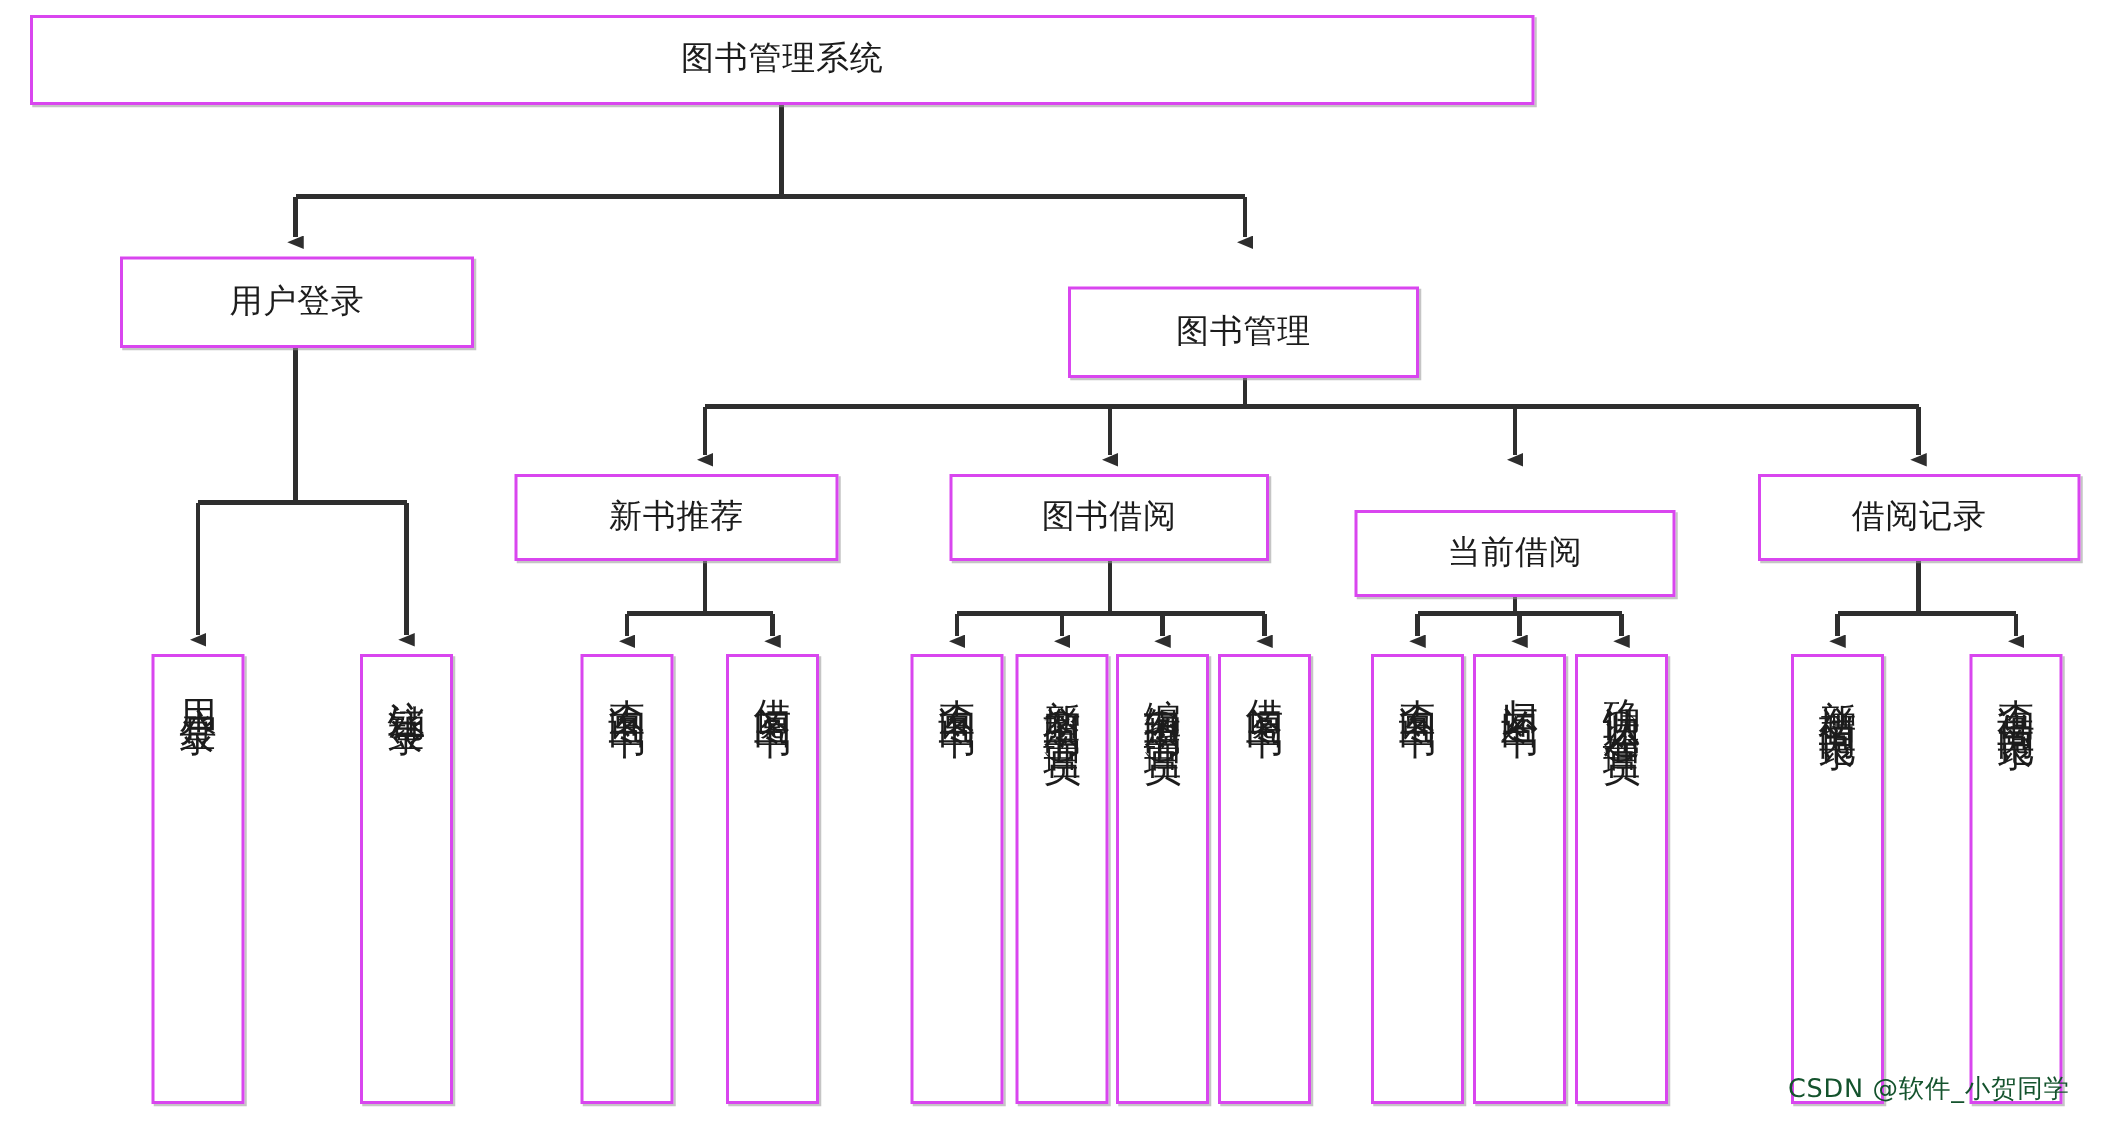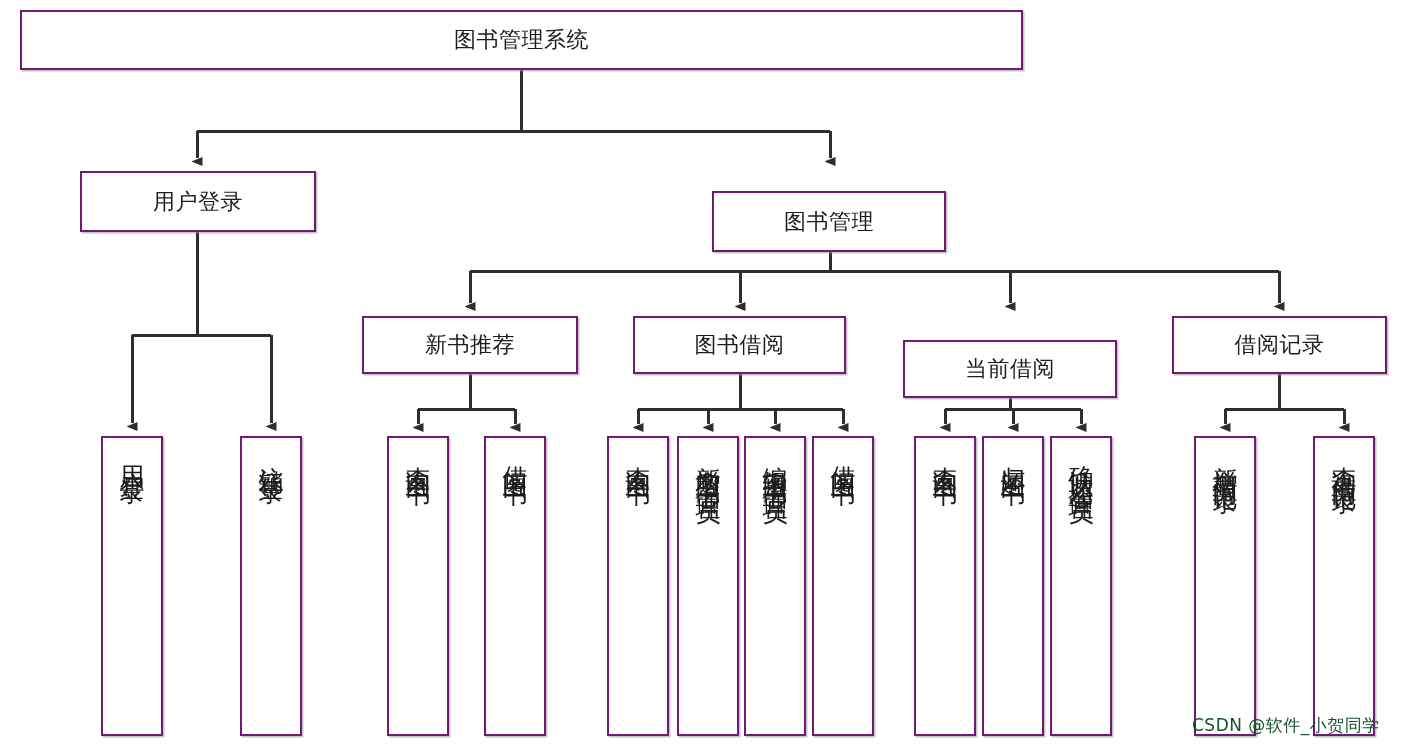--- a/index.html
+++ b/index.html
@@ -21,21 +21,21 @@
     position: absolute;
     left: 0;
     top: 0;
     width: 1405px;
     height: 747px;
     pointer-events: none;
   }
   .node {
     position: absolute;
     box-sizing: border-box;
-    border: 2px solid #701a75;
+    border: 2px solid #d946ef;
     background: #ffffff;
     display: flex;
     align-items: center;
     justify-content: center;
     box-shadow: 1.5px 1.5px 0 0 rgba(150,150,150,0.55);
   }
   .node .label {
     color: #1c1c1c;
     text-align: center;
     line-height: 1.18;
@@ -125,21 +125,21 @@
     <span class="label">图书管理系统</span>
   </div>
 
   <div class="node horiz" style="left:80px; top:171px; width:236px; height:61px;">
     <span class="label">用户登录</span>
   </div>
   <div class="node horiz" style="left:712px; top:171px; width:234px; height:61px;margin-top:20px;">
     <span class="label">图书管理</span>
   </div>
 
-  <div class="node horiz" style="left:362px; top:316px; width:216px; height:58px;">
+  <div class="node horiz" style="left:343px; top:316px; width:216px; height:58px;">
     <span class="label">新书推荐</span>
   </div>
   <div class="node horiz" style="left:633px; top:316px; width:213px; height:58px;">
     <span class="label">图书借阅</span>
   </div>
   <div class="node horiz" style="left:903px; top:316px; width:214px; height:58px;margin-top:24px;">
     <span class="label">当前借阅</span>
   </div>
   <div class="node horiz" style="left:1172px; top:316px; width:215px; height:58px;">
     <span class="label">借阅记录</span>

